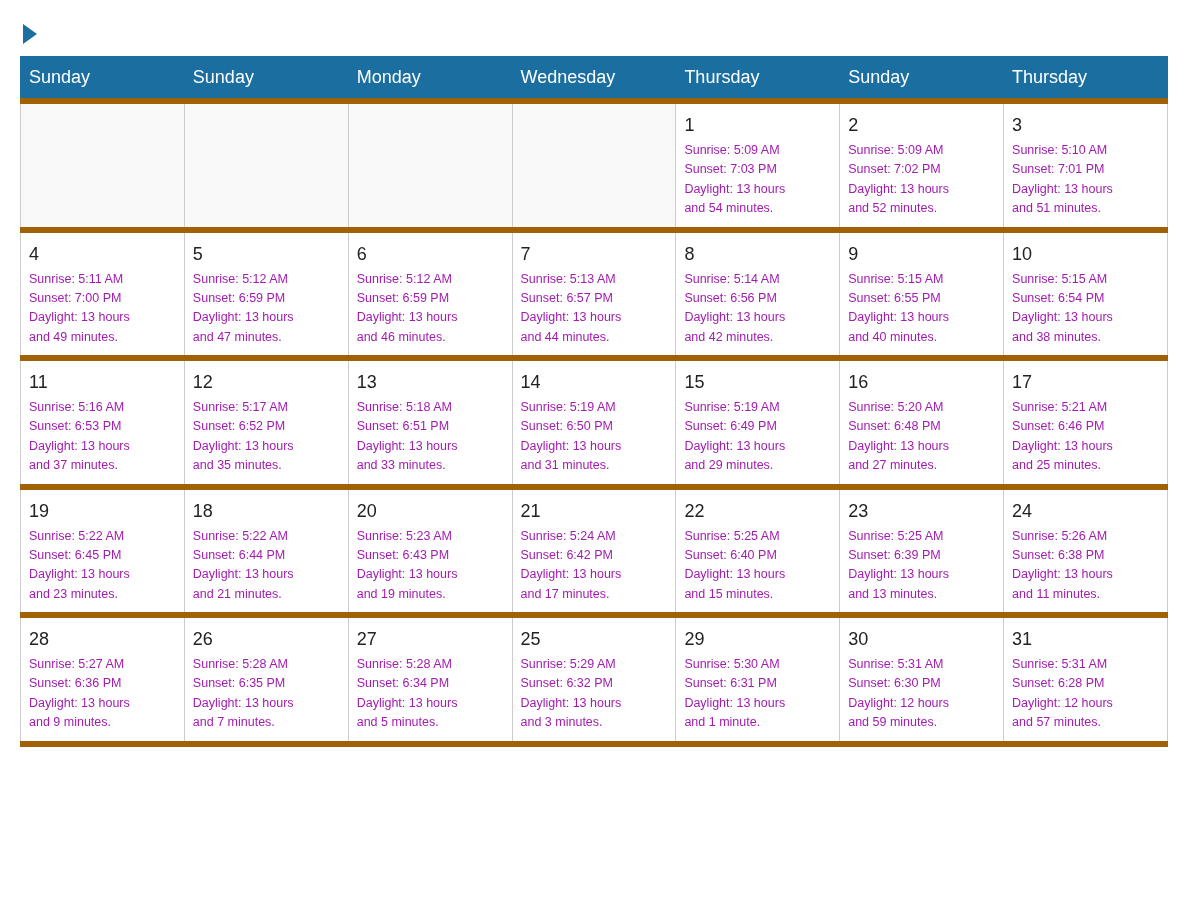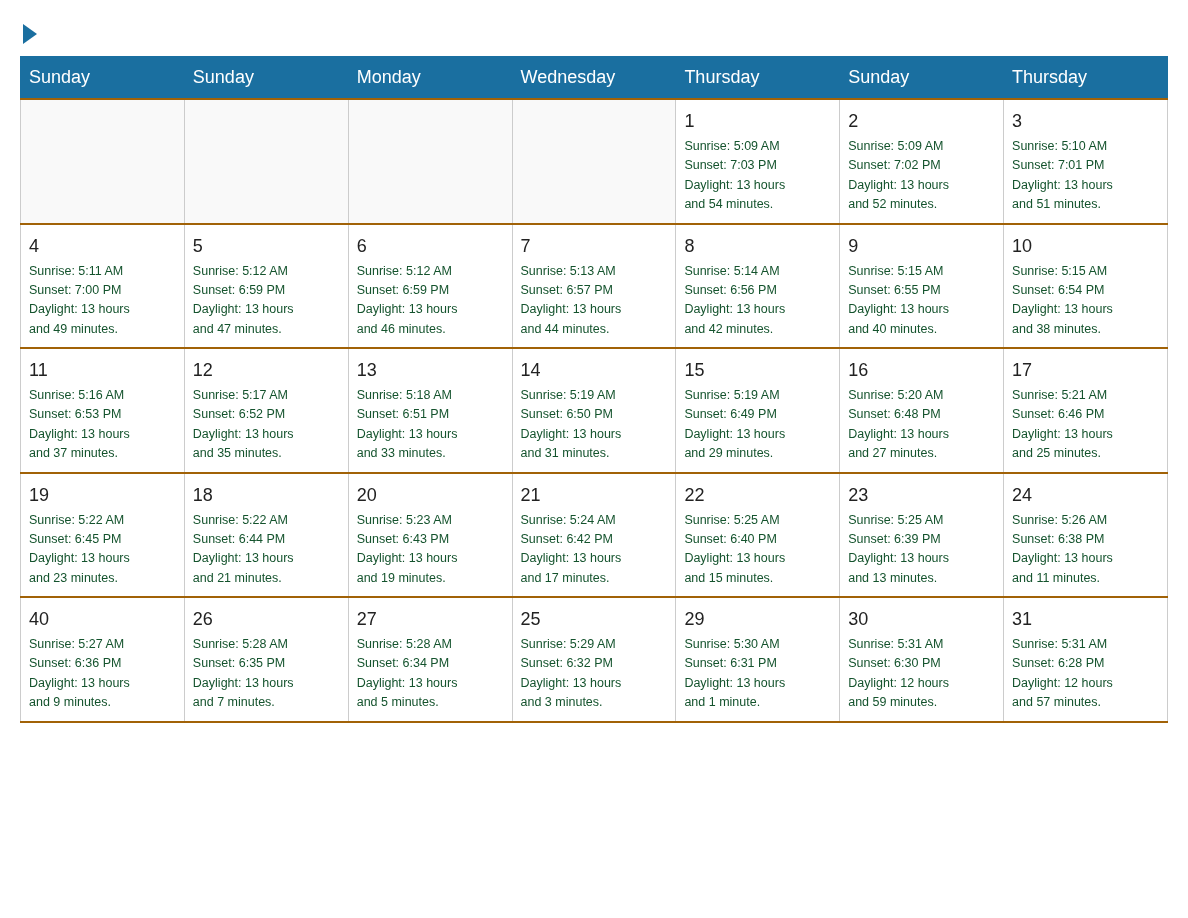--- a/index.html
+++ b/index.html
@@ -79,32 +79,32 @@
       vertical-align: top;
       padding: 8px 8px;
       border: 1px solid #ccc;
       width: 14.28%;
       min-height: 110px;
       font-size: 13px;
       color: #333;
       line-height: 1.5;
     }
     .calendar tr {
-      border-bottom: 2px solid #a16207;
+      border-bottom: 6px solid #a16207;
     }
     .day-number {
       font-size: 18px;
       color: #222;
       font-weight: normal;
       display: block;
       margin-bottom: 2px;
     }
     .day-info {
       font-size: 12.5px;
-      color: #14532d;
+      color: #a21caf;
       line-height: 1.55;
     }
     .empty-cell {
       background: #f9f9f9;
     }
   </style>
 </head>
 <body>
 
 <div class="header">
@@ -237,21 +237,21 @@
           <span class="day-number">23</span>
           <div class="day-info">Sunrise: 5:25 AM<br>Sunset: 6:39 PM<br>Daylight: 13 hours<br>and 13 minutes.</div>
         </td>
         <td>
           <span class="day-number">24</span>
           <div class="day-info">Sunrise: 5:26 AM<br>Sunset: 6:38 PM<br>Daylight: 13 hours<br>and 11 minutes.</div>
         </td>
       </tr>
       <tr>
         <td>
-          <span class="day-number">40</span>
+          <span class="day-number">28</span>
           <div class="day-info">Sunrise: 5:27 AM<br>Sunset: 6:36 PM<br>Daylight: 13 hours<br>and 9 minutes.</div>
         </td>
         <td>
           <span class="day-number">26</span>
           <div class="day-info">Sunrise: 5:28 AM<br>Sunset: 6:35 PM<br>Daylight: 13 hours<br>and 7 minutes.</div>
         </td>
         <td>
           <span class="day-number">27</span>
           <div class="day-info">Sunrise: 5:28 AM<br>Sunset: 6:34 PM<br>Daylight: 13 hours<br>and 5 minutes.</div>
         </td>

